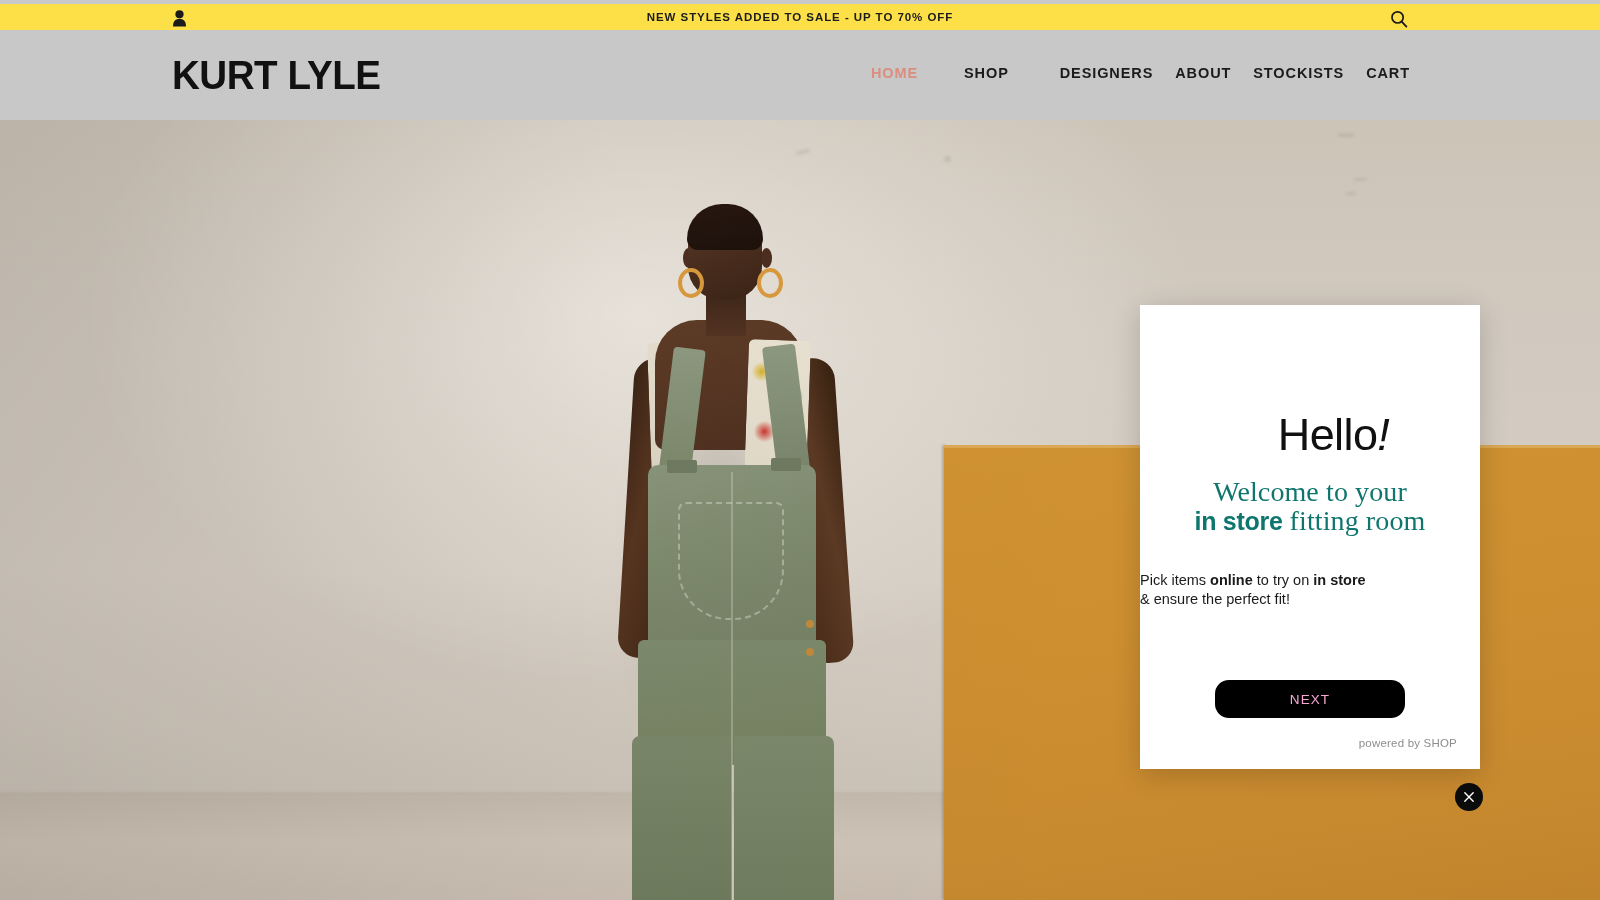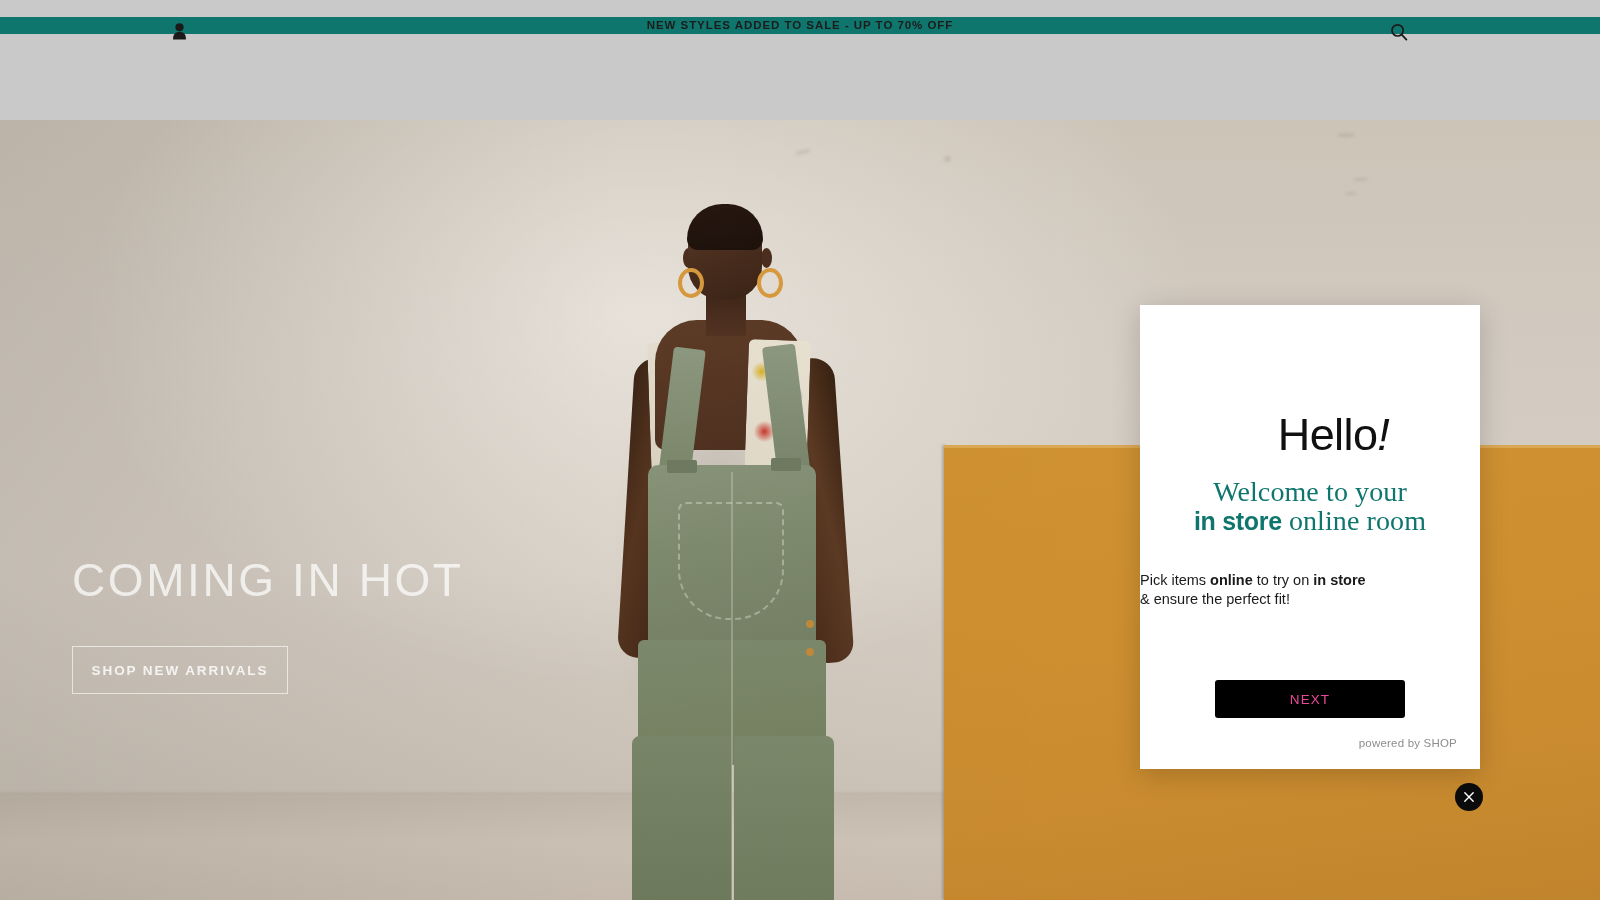--- a/index.html
+++ b/index.html
@@ -15,24 +15,24 @@
   #page {
     position: relative;
     width: 1600px;
     height: 900px;
     overflow: hidden;
   }
 
   
   .announce-bar {
     position: absolute;
-    top: 17px; left: 0;
+    top: 4px; left: 0;
     width: 1600px;
-    height: 17px;
-    background: #0f766e;
+    height: 26px;
+    background: #fde047;
     display: flex;
     align-items: center;
     z-index: 40;
   }
   .announce-account {
     position: absolute;
     left: 168px;
     top: 3px;
     width: 22px; height: 23px;
     display: flex;
@@ -439,22 +439,22 @@
   }
   .tote-sub b { font-weight: bold; }
   .tote-next {
     position: absolute;
     left: 75px;
     top: 375px;
     width: 190px;
     height: 38px;
     background: #000000;
     border: none;
-    border-radius: 3px;
-    color: #ec4899;
+    border-radius: 14px;
+    color: #f9a8d4;
     font-family: "Liberation Sans", sans-serif;
     font-size: 13.5px;
     letter-spacing: 1.1px;
     cursor: pointer;
   }
   .tote-powered {
     position: absolute;
     right: 23px;
     top: 432px;
     font-size: 11.5px;
@@ -492,20 +492,36 @@
     </div>
     <div class="announce-text">NEW STYLES ADDED TO SALE - UP TO 70% OFF</div>
     <div class="announce-search">
       <svg width="18" height="18" viewBox="0 0 18 18" aria-hidden="true">
         <circle cx="7.6" cy="7.4" r="5.6" fill="none" stroke="#1a1a1a" stroke-width="1.7"></circle>
         <line x1="11.7" y1="11.6" x2="16.4" y2="16.6" stroke="#1a1a1a" stroke-width="1.8" stroke-linecap="round"></line>
       </svg>
     </div>
   </div>
 
+  <header class="site-header">
+    <div class="brand-logo">KURT LYLE</div>
+    <nav class="main-nav">
+      <span class="nav-item is-active">HOME</span>
+      <span class="nav-gap-a"></span>
+      <span class="nav-item">SHOP</span>
+      <span class="nav-gap-b"></span>
+      <span class="nav-item">DESIGNERS</span>
+      <span class="nav-gap-c"></span>
+      <span class="nav-item">ABOUT</span>
+      <span class="nav-gap-d"></span>
+      <span class="nav-item">STOCKISTS</span>
+      <span class="nav-gap-e"></span>
+      <span class="nav-item">CART</span>
+    </nav>
+  </header>
 
   <section class="hero">
     <div class="hero-photo">
       <div class="wall"></div>
       <div class="wall-mark wm1"></div>
       <div class="wall-mark wm2"></div>
       <div class="wall-mark wm3"></div>
       <div class="wall-mark wm4"></div>
       <div class="wall-mark wm5"></div>
       <div class="wall-seam"></div>
@@ -542,33 +558,29 @@
         <div class="ov-btn ovb2"></div>
         <div class="m-foot"></div>
         <div class="ov-leg-l"></div>
         <div class="ov-leg-r"></div>
         <div class="ov-seam-v"></div>
       </div>
 
       <div class="hero-veil"></div>
     </div>
 
-    <div class="hero-copy">
-      <div class="hero-title">COMING IN HOT</div>
-      <div class="hero-cta">SHOP NEW ARRIVALS</div>
-    </div>
   </section>
 
   <div class="tote-modal">
     <div class="tote-inner">
       <div class="tote-hello"><span>Hello</span><span class="bang">!</span></div>
 
       <div class="tote-welcome">
         <span>Welcome to your</span><br>
-        <span class="instore">in store</span><span> online room</span>
+        <span class="instore">in store</span><span> fitting room</span>
       </div>
 
       <div class="tote-sub">
         <span>Pick items </span><b>online</b><span> to try on </span><b>in store</b><br>
         <span>&amp; ensure the perfect fit!</span>
       </div>
 
       <button class="tote-next">NEXT</button>
 
       <div class="tote-powered">powered by SHOP</div>

